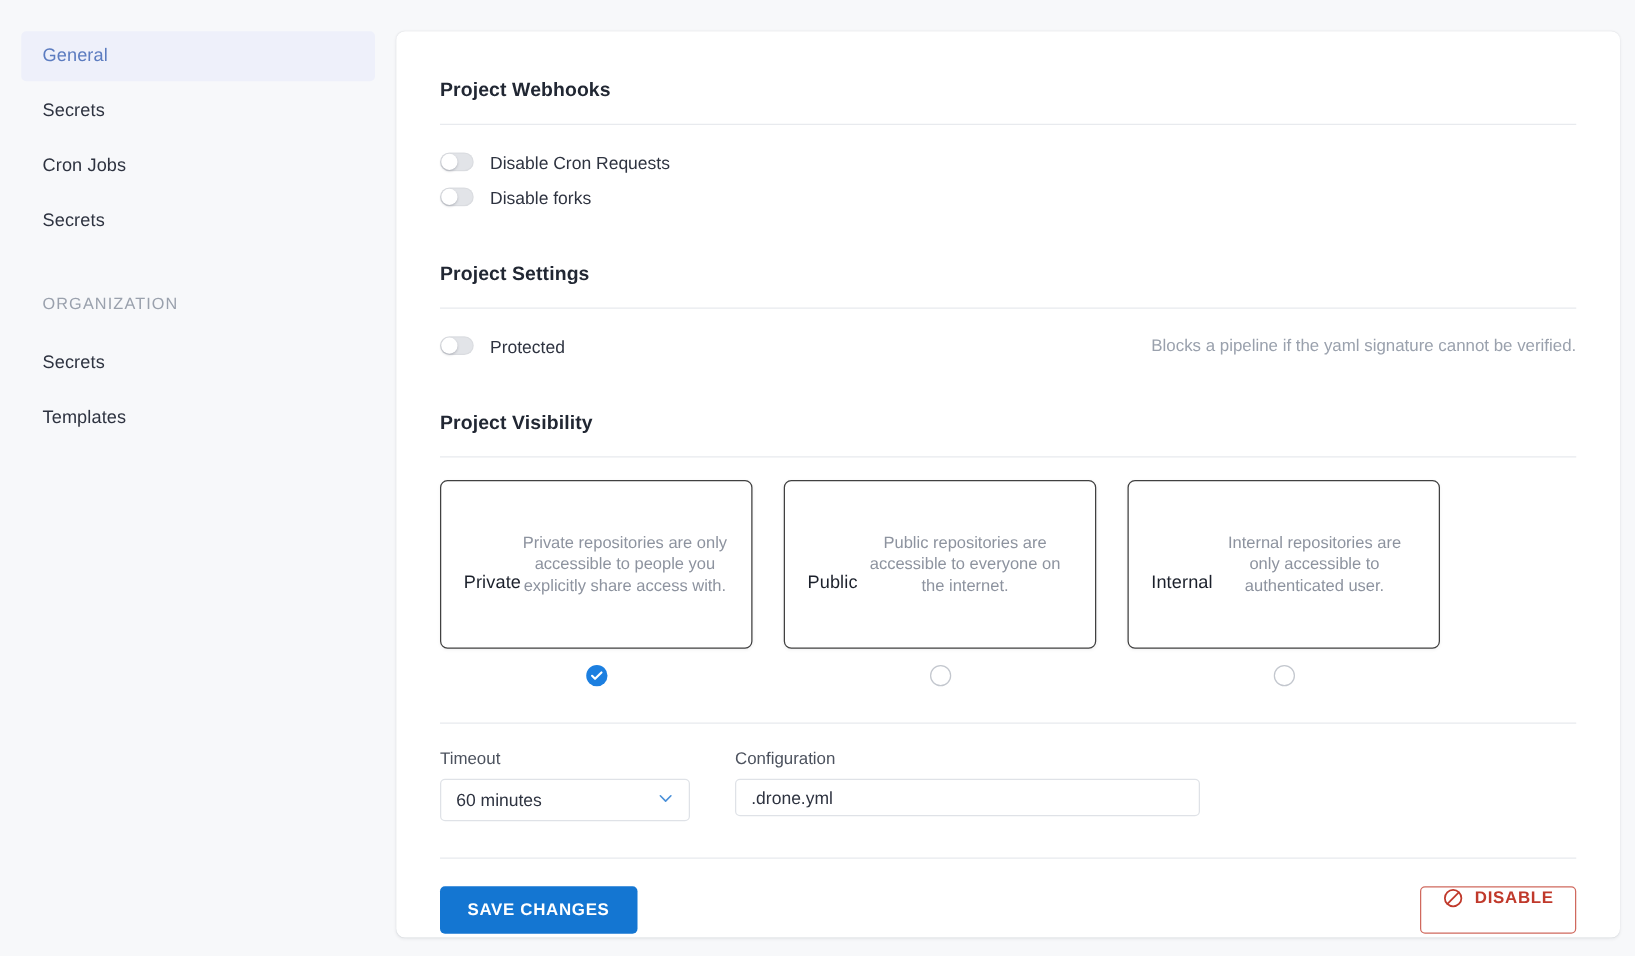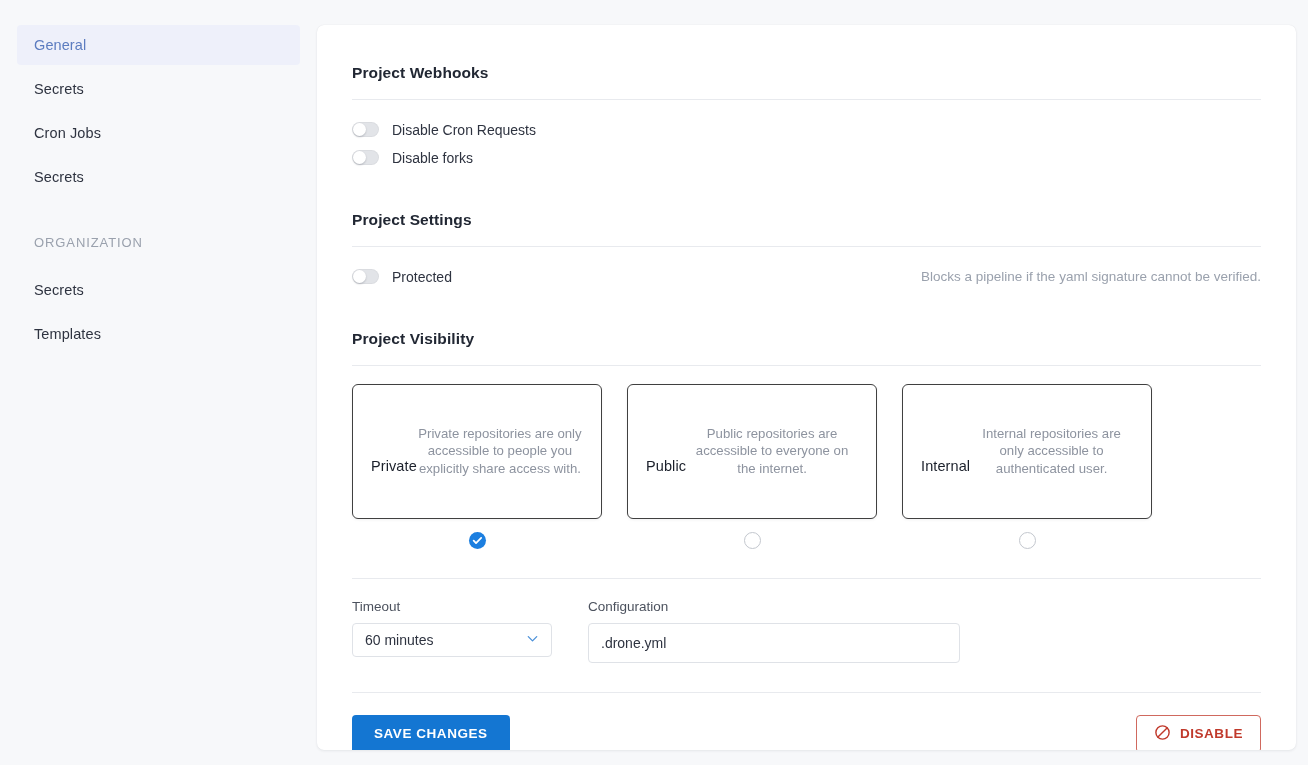--- a/index.html
+++ b/index.html
@@ -209,21 +209,21 @@
   }
   .select-box .chev {
     position: absolute;
     right: 11px;
     top: 50%;
     transform: translateY(-50%);
     display: block;
   }
   .text-input {
     width: 372px;
-    height: 40px;
+    height: 30px;
     border: 1px solid #dfe2e7;
     border-radius: 4px;
     background: #fff;
     padding: 0 12px;
     font-size: 14px;
     color: #2e3340;
     font-family: "Liberation Sans", sans-serif;
     outline: none;
   }
 
@@ -252,21 +252,21 @@
     padding: 0 17px;
     background: #ffffff;
     color: #c0392b;
     border: 1px solid #d0695e;
     border-radius: 4px;
     font-size: 13.5px;
     font-weight: bold;
     letter-spacing: .55px;
     cursor: pointer;
     display: flex;
-    align-items: center;
+    align-items: flex-start;
     gap: 9px;
     font-family: "Liberation Sans", sans-serif;
   }
 </style>
 </head>
 <body>
 
 <div class="app">
 
   <nav class="sidebar">

